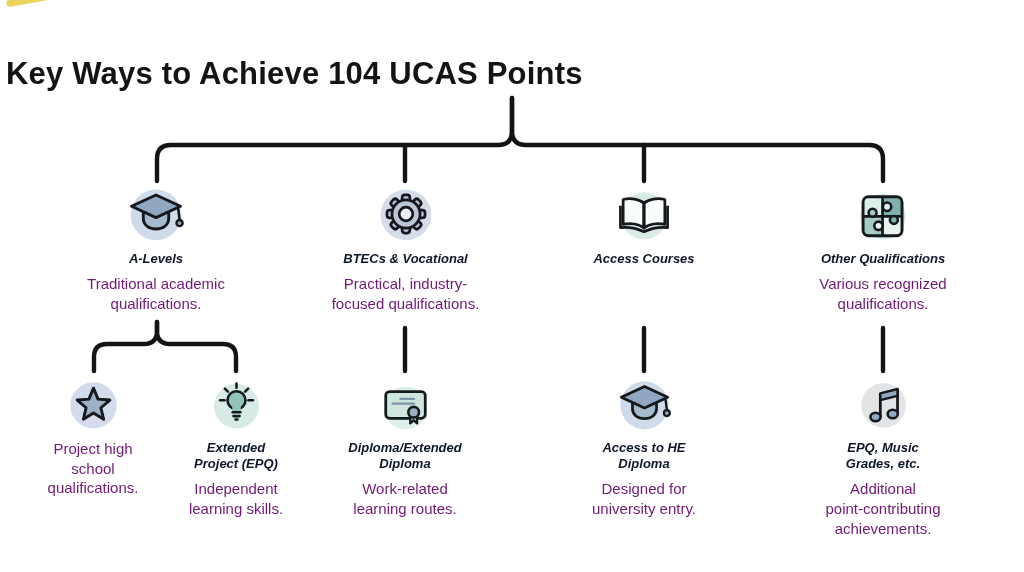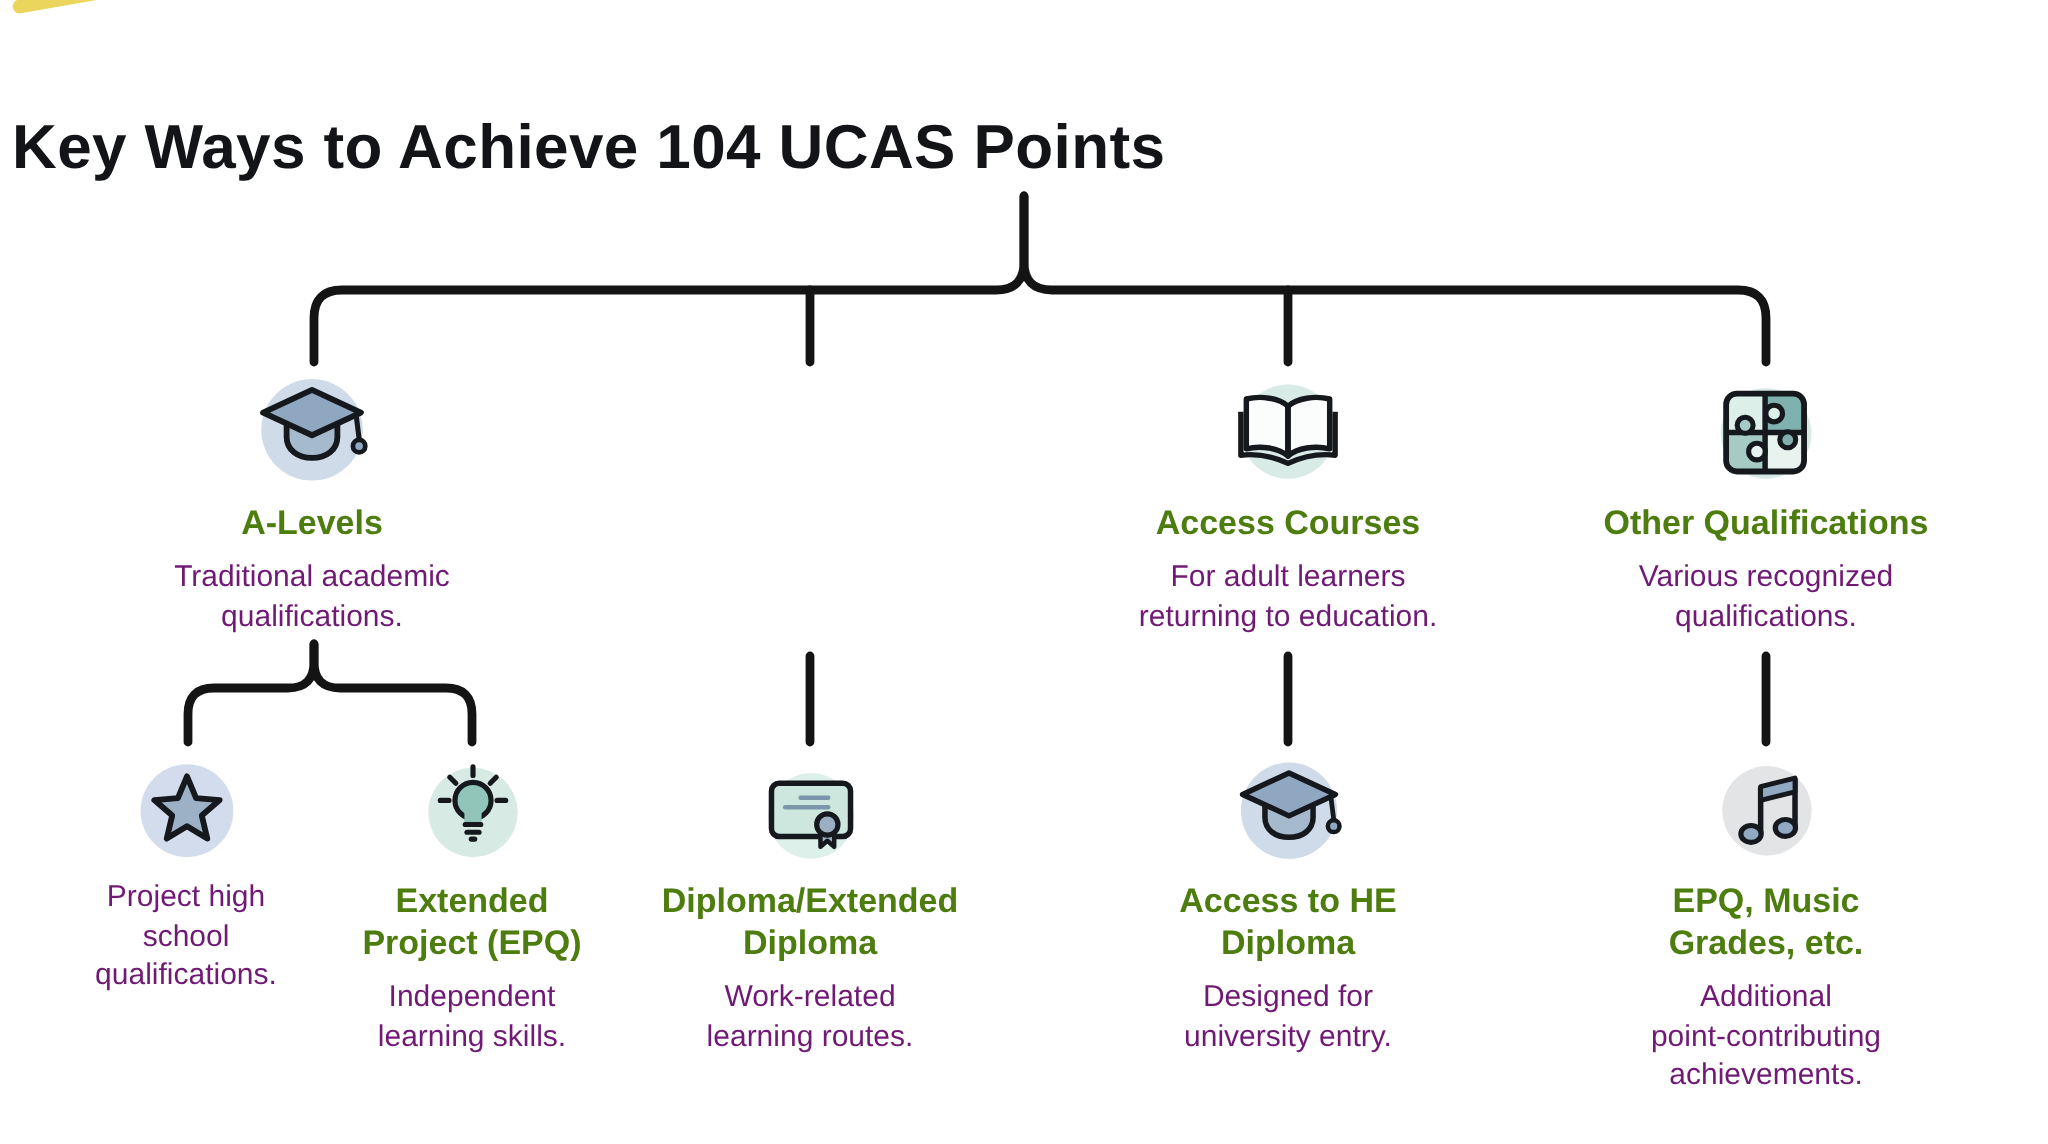--- a/index.html
+++ b/index.html
@@ -14,22 +14,23 @@
     font-size:31px;font-weight:700;letter-spacing:.2px;color:#121417;
   }
   .wires{position:absolute;inset:0;pointer-events:none;}
   .wires path{fill:none;stroke:#141414;stroke-width:4.4;stroke-linecap:round;stroke-linejoin:round;}
   .node{position:absolute;text-align:center;}
   .icon-wrap{display:flex;justify-content:center;}
   .ic{display:block;}
   .lvl1 .ic{width:58px;height:58px;}
   .lvl2 .ic{width:55px;height:55px;}
   .label{
-    margin:8px 0 0 0;font-size:17px;font-weight:700;line-height:1.24;color:#4d7c0f;
+    margin:8px 0 0 0;font-size:13px;font-weight:700;line-height:1.24;color:#0f172a;
     white-space:pre-line;
+    font-style:italic;
   }
   .desc{
     margin:7px 0 0 0;font-size:15px;font-weight:400;line-height:1.31;color:#701a75;
     white-space:pre-line;
   }
   .defs-holder{position:absolute;width:0;height:0;overflow:hidden;}
 </style>
 </head>
 <body>
 
@@ -150,30 +151,38 @@
     <div class="icon-wrap">
         <svg class="ic">
           <use href="#i-cap"></use>
         </svg>
       </div>
     <h2 class="label">A-Levels</h2>
     <p class="desc">Traditional academic
 qualifications.</p>
   </div>
 
+  <div class="node lvl1" style="left:313px;top:185px;width:185px">
+    <div class="icon-wrap">
+        <svg class="ic">
+          <use href="#i-gear"></use>
+        </svg>
+      </div>
+    <h2 class="label">BTECs &amp; Vocational</h2>
+    <p class="desc">Practical, industry-
+focused qualifications.</p>
+  </div>
 
   <div class="node lvl1" style="left:549px;top:185px;width:190px">
     <div class="icon-wrap">
         <svg class="ic">
           <use href="#i-book"></use>
         </svg>
       </div>
     <h2 class="label">Access Courses</h2>
-    <p class="desc">For adult learners
-returning to education.</p>
   </div>
 
   <div class="node lvl1" style="left:778px;top:185px;width:210px">
     <div class="icon-wrap">
         <svg class="ic">
           <use href="#i-puzzle"></use>
         </svg>
       </div>
     <h2 class="label">Other Qualifications</h2>
     <p class="desc">Various recognized

